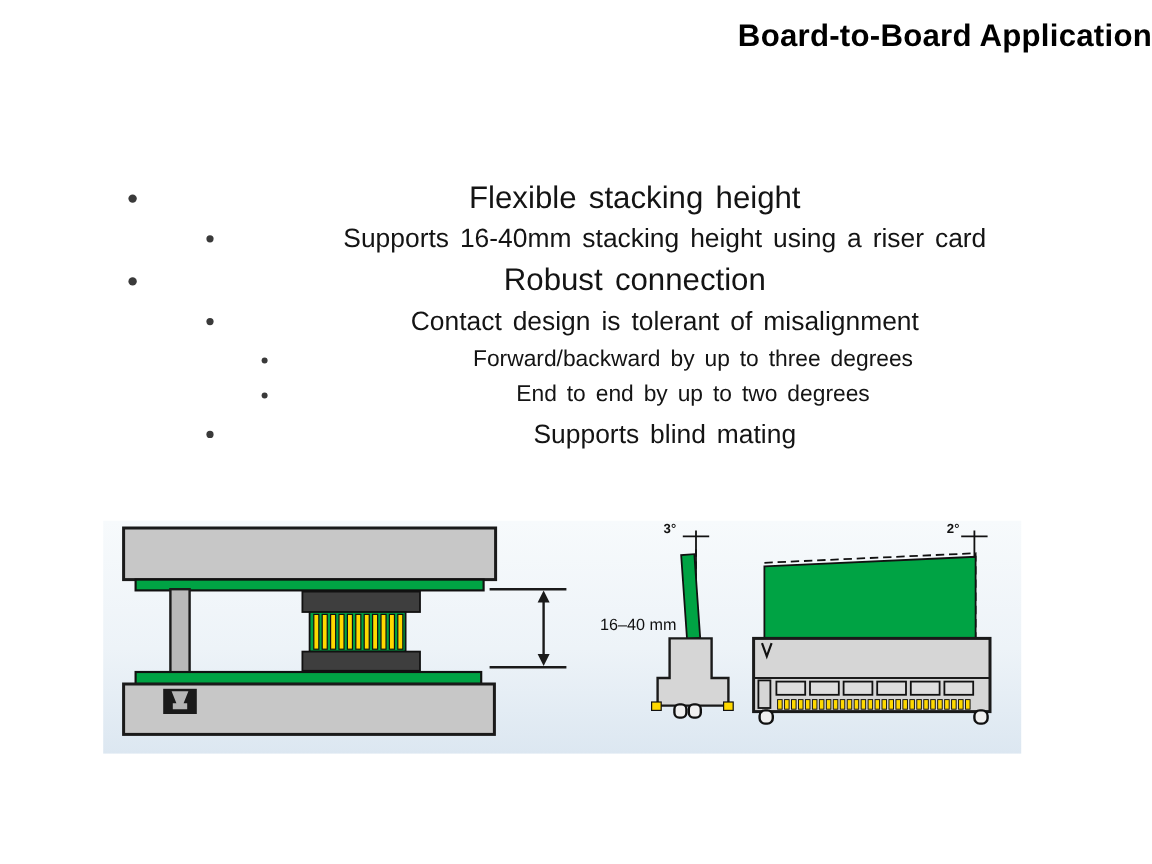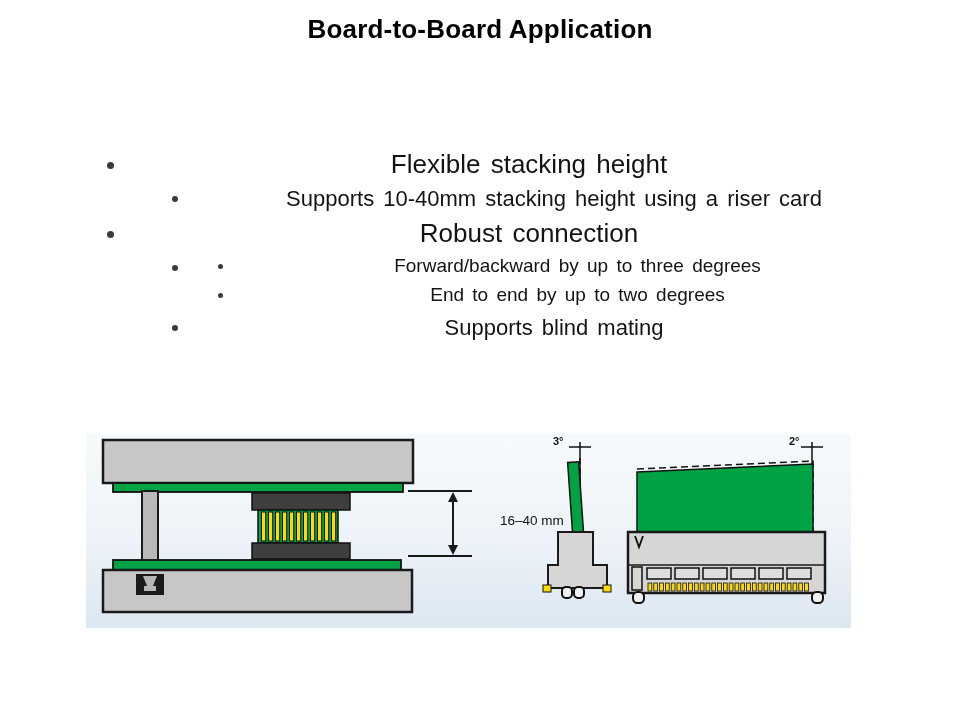--- a/index.html
+++ b/index.html
@@ -1,18 +1,18 @@
 <!DOCTYPE html>
 <html><head>
 <meta charset="utf-8">
 <style>
   html,body{margin:0;padding:0;background:#fff;}
   .slide{position:relative;width:960px;height:720px;background:#ffffff;overflow:hidden;
          font-family:"Liberation Sans",sans-serif;color:#111;}
-  .title{position:absolute;top:14px;left:0;width:100%;text-align:center;
+  .title{position:absolute;top:14px;left:0;width:100%;text-align:right;
          font-size:26px;font-weight:bold;color:#000;letter-spacing:.2px;}
   
   .bullets{position:absolute;left:105px;top:147px;width:810px;margin:0;padding:0;list-style:none;text-align:center;}
   .bullets li{position:relative;word-spacing:3px;color:#141414;}
   .l1{font-size:26px;line-height:35px;padding-left:38px;}
   .l2{font-size:22px;line-height:34px;padding-left:88px;}
   .l3{font-size:19px;line-height:29px;padding-left:135px;}
   .l3 + .l2{margin-top:2px;}
   .dot{position:absolute;background:#3a3a3a;border-radius:50%;}
   .l1 > .dot{left:2px;top:15px;width:7px;height:7px;}
@@ -29,23 +29,23 @@
 </style>
 </head>
 <body>
 
 <div class="slide">
 
   <div class="title">Board-to-Board Application</div>
 
   <ul class="bullets">
     <li class="l1"><span class="dot"></span><span>Flexible stacking height</span></li>
-    <li class="l2"><span class="dot"></span><span>Supports 10-40mm stacking height using a riser card</span></li>
+    <li class="l2"><span class="dot"></span><span>Supports 16-40mm stacking height using a riser card</span></li>
     <li class="l1"><span class="dot"></span><span>Robust connection</span></li>
-    <li class="l2"><span class="dot"></span></li>
+    <li class="l2"><span class="dot"></span><span>Contact design is tolerant of misalignment</span></li>
     <li class="l3"><span class="dot"></span><span>Forward/backward by up to three degrees</span></li>
     <li class="l3"><span class="dot"></span><span>End to end by up to two degrees</span></li>
     <li class="l2"><span class="dot"></span><span>Supports blind mating</span></li>
   </ul>
 
   <div class="panel">
     <svg width="765" height="194" viewBox="0 0 765 194">
 
       <g>
         <rect x="17" y="6" width="310" height="43" fill="#c7c7c7" stroke="#1a1a1a" stroke-width="2.5"></rect>

